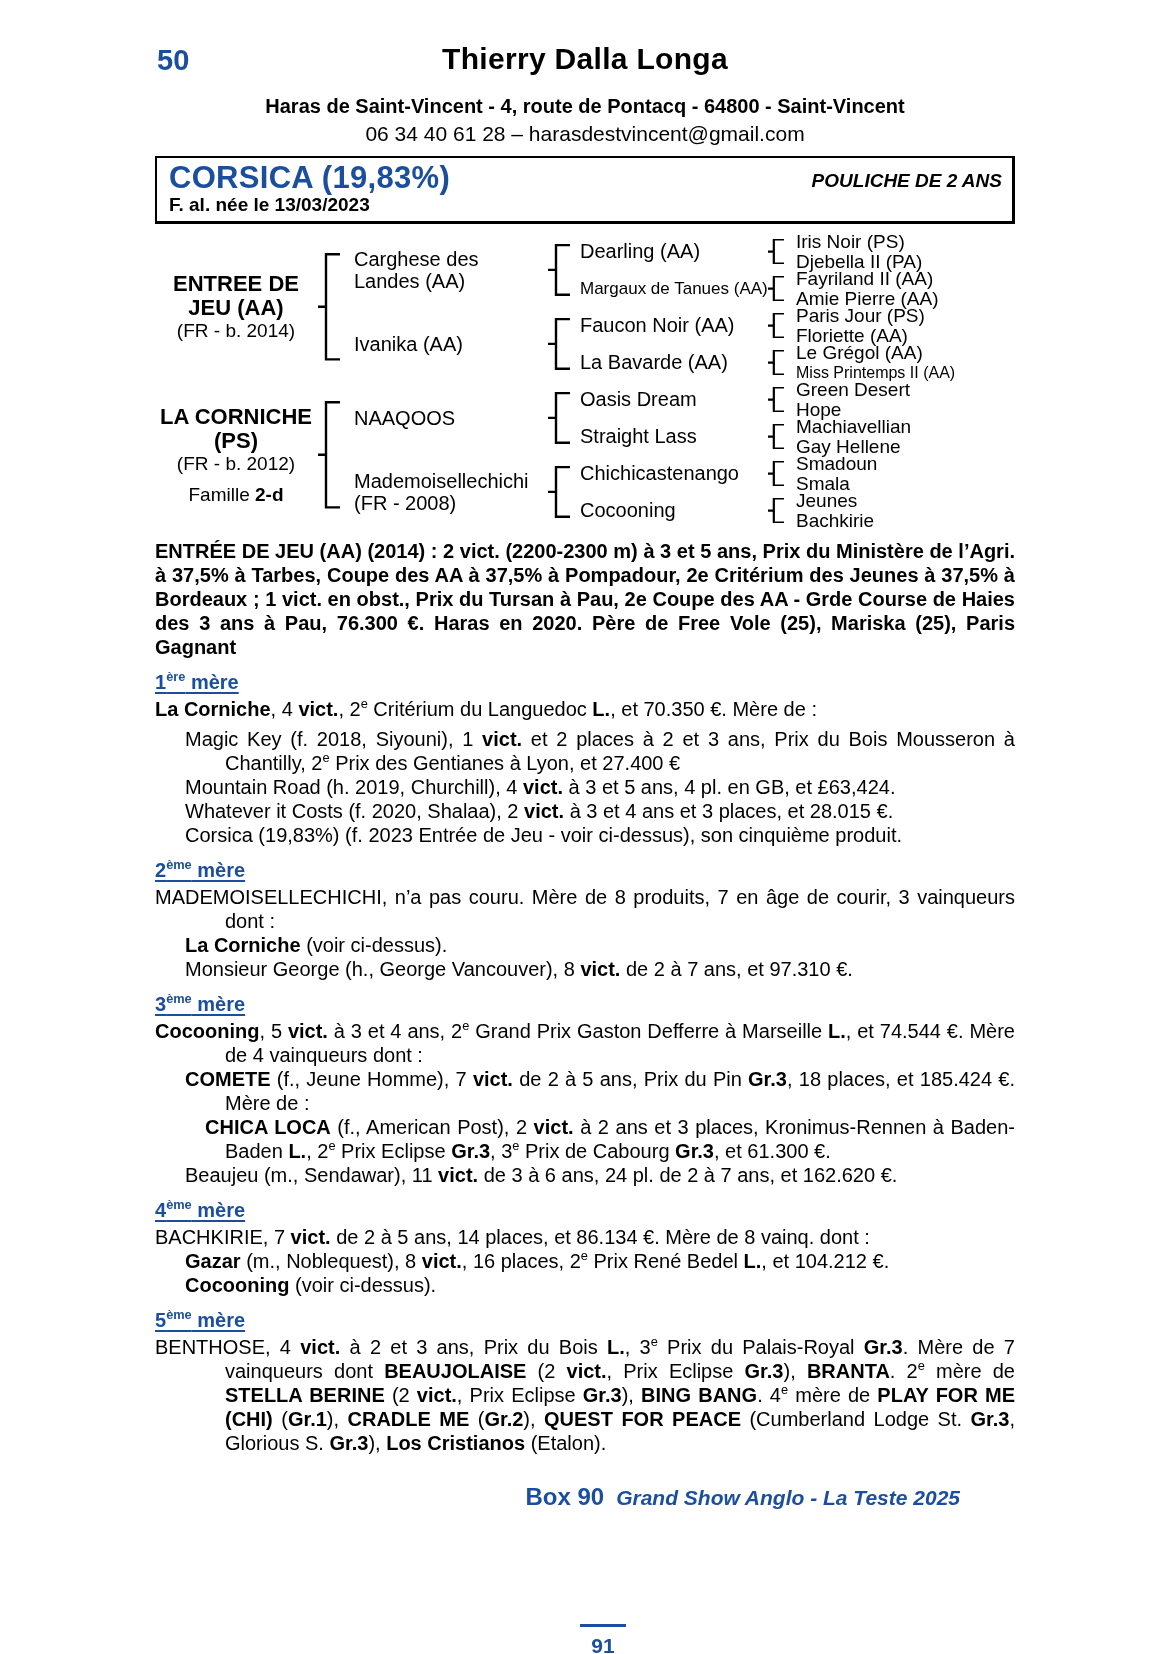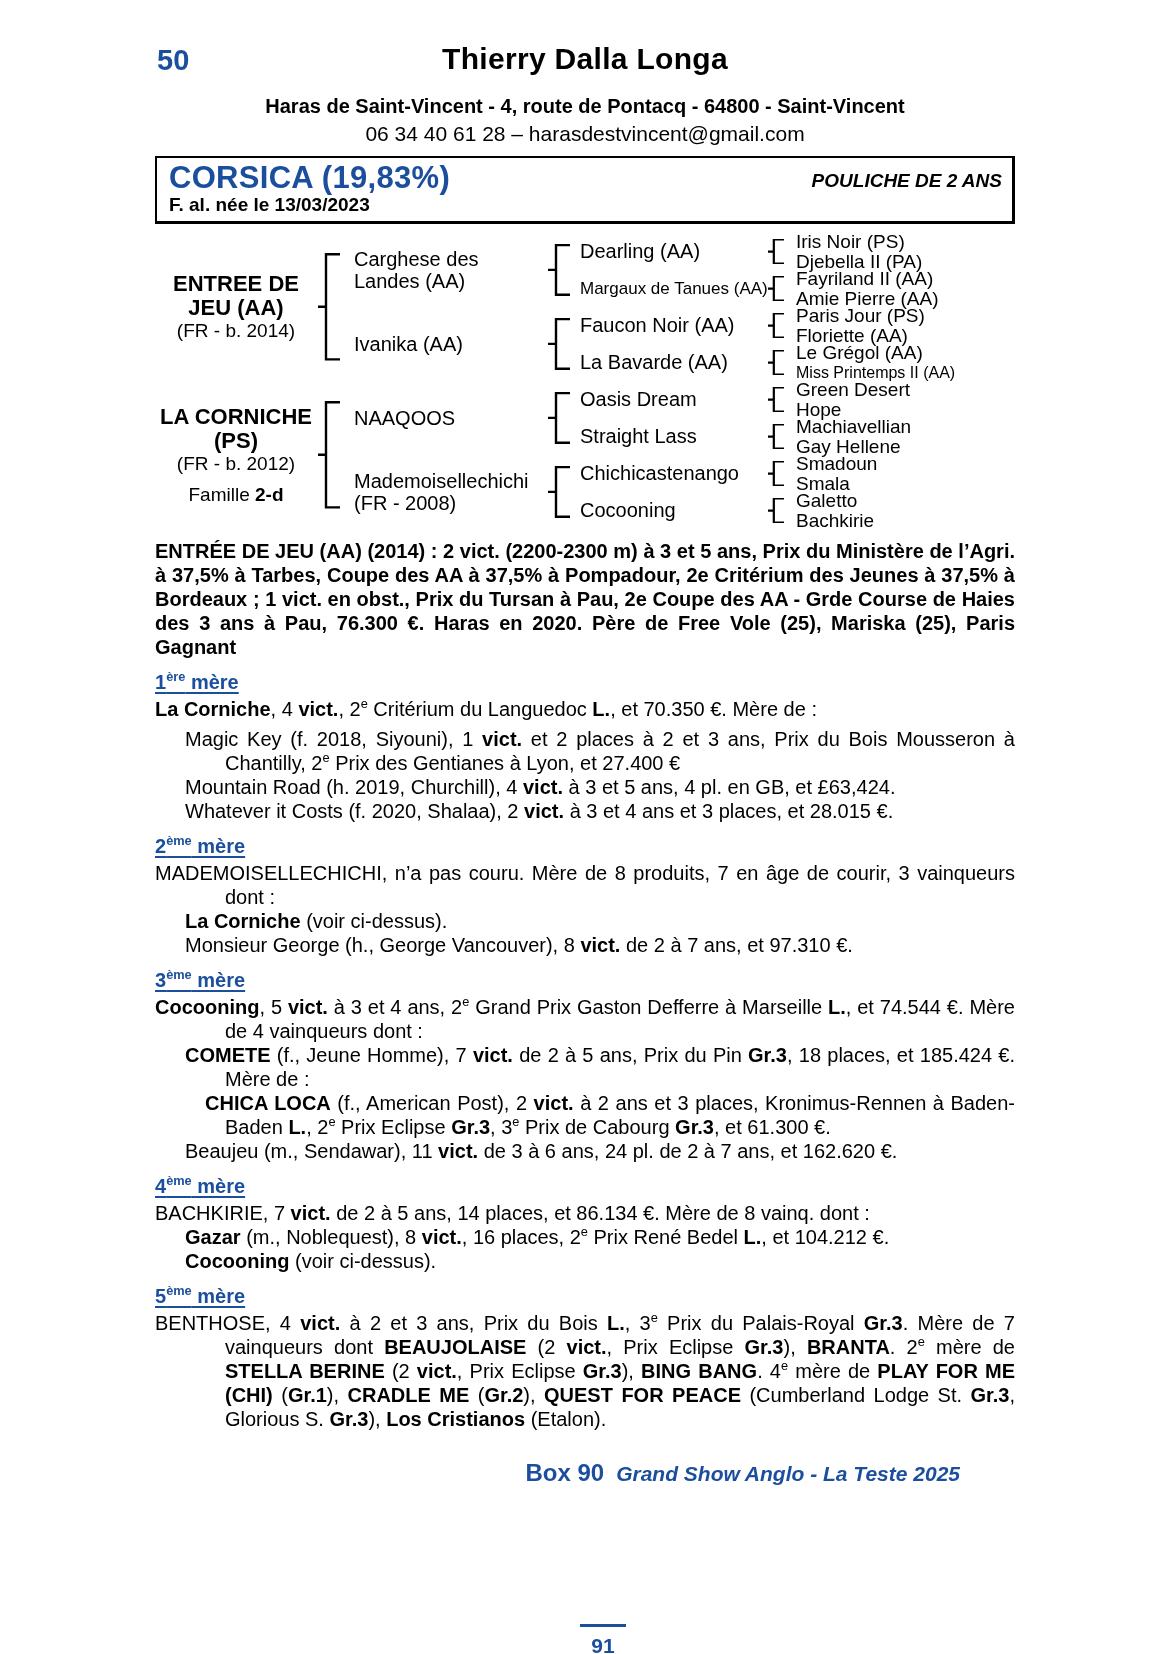--- a/index.html
+++ b/index.html
@@ -218,33 +218,34 @@
       </div>
       <div class="g4" style="grid-column:7;grid-row:6;">
         <div>Machiavellian</div>
         <div>Gay Hellene</div>
       </div>
       <div class="g4" style="grid-column:7;grid-row:7;">
         <div>Smadoun</div>
         <div>Smala</div>
       </div>
       <div class="g4" style="grid-column:7;grid-row:8;">
-        <div>Galetto</div>
+        <div>Jeunes</div>
         <div>Bachkirie</div>
       </div>
     </div>
 
     <div class="bodytxt">
       <div class="p-main"><span class="b">ENTRÉE DE JEU (AA) (2014) : 2 vict. (2200-2300 m) à 3 et 5 ans, Prix du Ministère de l’Agri. à 37,5% à Tarbes, Coupe des AA à 37,5% à Pompadour, 2e Critérium des Jeunes à 37,5% à Bordeaux ; 1 vict. en obst., Prix du Tursan à Pau, 2e Coupe des AA - Grde Course de Haies des 3 ans à Pau, 76.300 €. Haras en 2020. Père de Free Vole (25), Mariska (25), Paris Gagnant</span></div>
 
       <div class="hwrap"><span class="sec-h"><span>1</span><sup>ère</sup><span> mère</span></span></div>
       <div class="p0"><span class="b">La Corniche</span><span>, 4 </span><span class="b">vict.</span><span>, 2</span><sup>e</sup><span> Critérium du Languedoc </span><span class="b">L.</span><span>, et 70.350 €. Mère de :</span></div>
       <div class="p1 gap-top"><span>Magic Key (f. 2018, Siyouni), 1 </span><span class="b">vict.</span><span> et 2 places à 2 et 3 ans, Prix du Bois Mousseron à Chantilly, 2</span><sup>e</sup><span> Prix des Gentianes à Lyon, et 27.400 €</span></div>
       <div class="p1"><span>Mountain Road (h. 2019, Churchill), 4 </span><span class="b">vict.</span><span> à 3 et 5 ans, 4 pl. en GB, et £63,424.</span></div>
       <div class="p1"><span>Whatever it Costs (f. 2020, Shalaa), 2 </span><span class="b">vict.</span><span> à 3 et 4 ans et 3 places, et 28.015 €.</span></div>
+      <div class="p1"><span>Corsica (19,83%) (f. 2023 Entrée de Jeu - voir ci-dessus), son cinquième produit.</span></div>
 
       <div class="hwrap"><span class="sec-h"><span>2</span><sup>ème</sup><span> mère</span></span></div>
       <div class="p0"><span>MADEMOISELLECHICHI, n’a pas couru. Mère de 8 produits, 7 en âge de courir, 3 vainqueurs dont :</span></div>
       <div class="p1"><span class="b">La Corniche</span><span> (voir ci-dessus).</span></div>
       <div class="p1"><span>Monsieur George (h., George Vancouver), 8 </span><span class="b">vict.</span><span> de 2 à 7 ans, et 97.310 €.</span></div>
 
       <div class="hwrap"><span class="sec-h"><span>3</span><sup>ème</sup><span> mère</span></span></div>
       <div class="p0"><span class="b">Cocooning</span><span>, 5 </span><span class="b">vict.</span><span> à 3 et 4 ans, 2</span><sup>e</sup><span> Grand Prix Gaston Defferre à Marseille </span><span class="b">L.</span><span>, et 74.544 €. Mère de 4 vainqueurs dont :</span></div>
       <div class="p1"><span class="b">COMETE</span><span> (f., Jeune Homme), 7 </span><span class="b">vict.</span><span> de 2 à 5 ans, Prix du Pin </span><span class="b">Gr.3</span><span>, 18 places, et 185.424 €. Mère de :</span></div>
       <div class="p2"><span class="b">CHICA LOCA</span><span> (f., American Post), 2 </span><span class="b">vict.</span><span> à 2 ans et 3 places, Kronimus-Rennen à Baden-Baden </span><span class="b">L.</span><span>, 2</span><sup>e</sup><span> Prix Eclipse </span><span class="b">Gr.3</span><span>, 3</span><sup>e</sup><span> Prix de Cabourg </span><span class="b">Gr.3</span><span>, et 61.300 €.</span></div>

